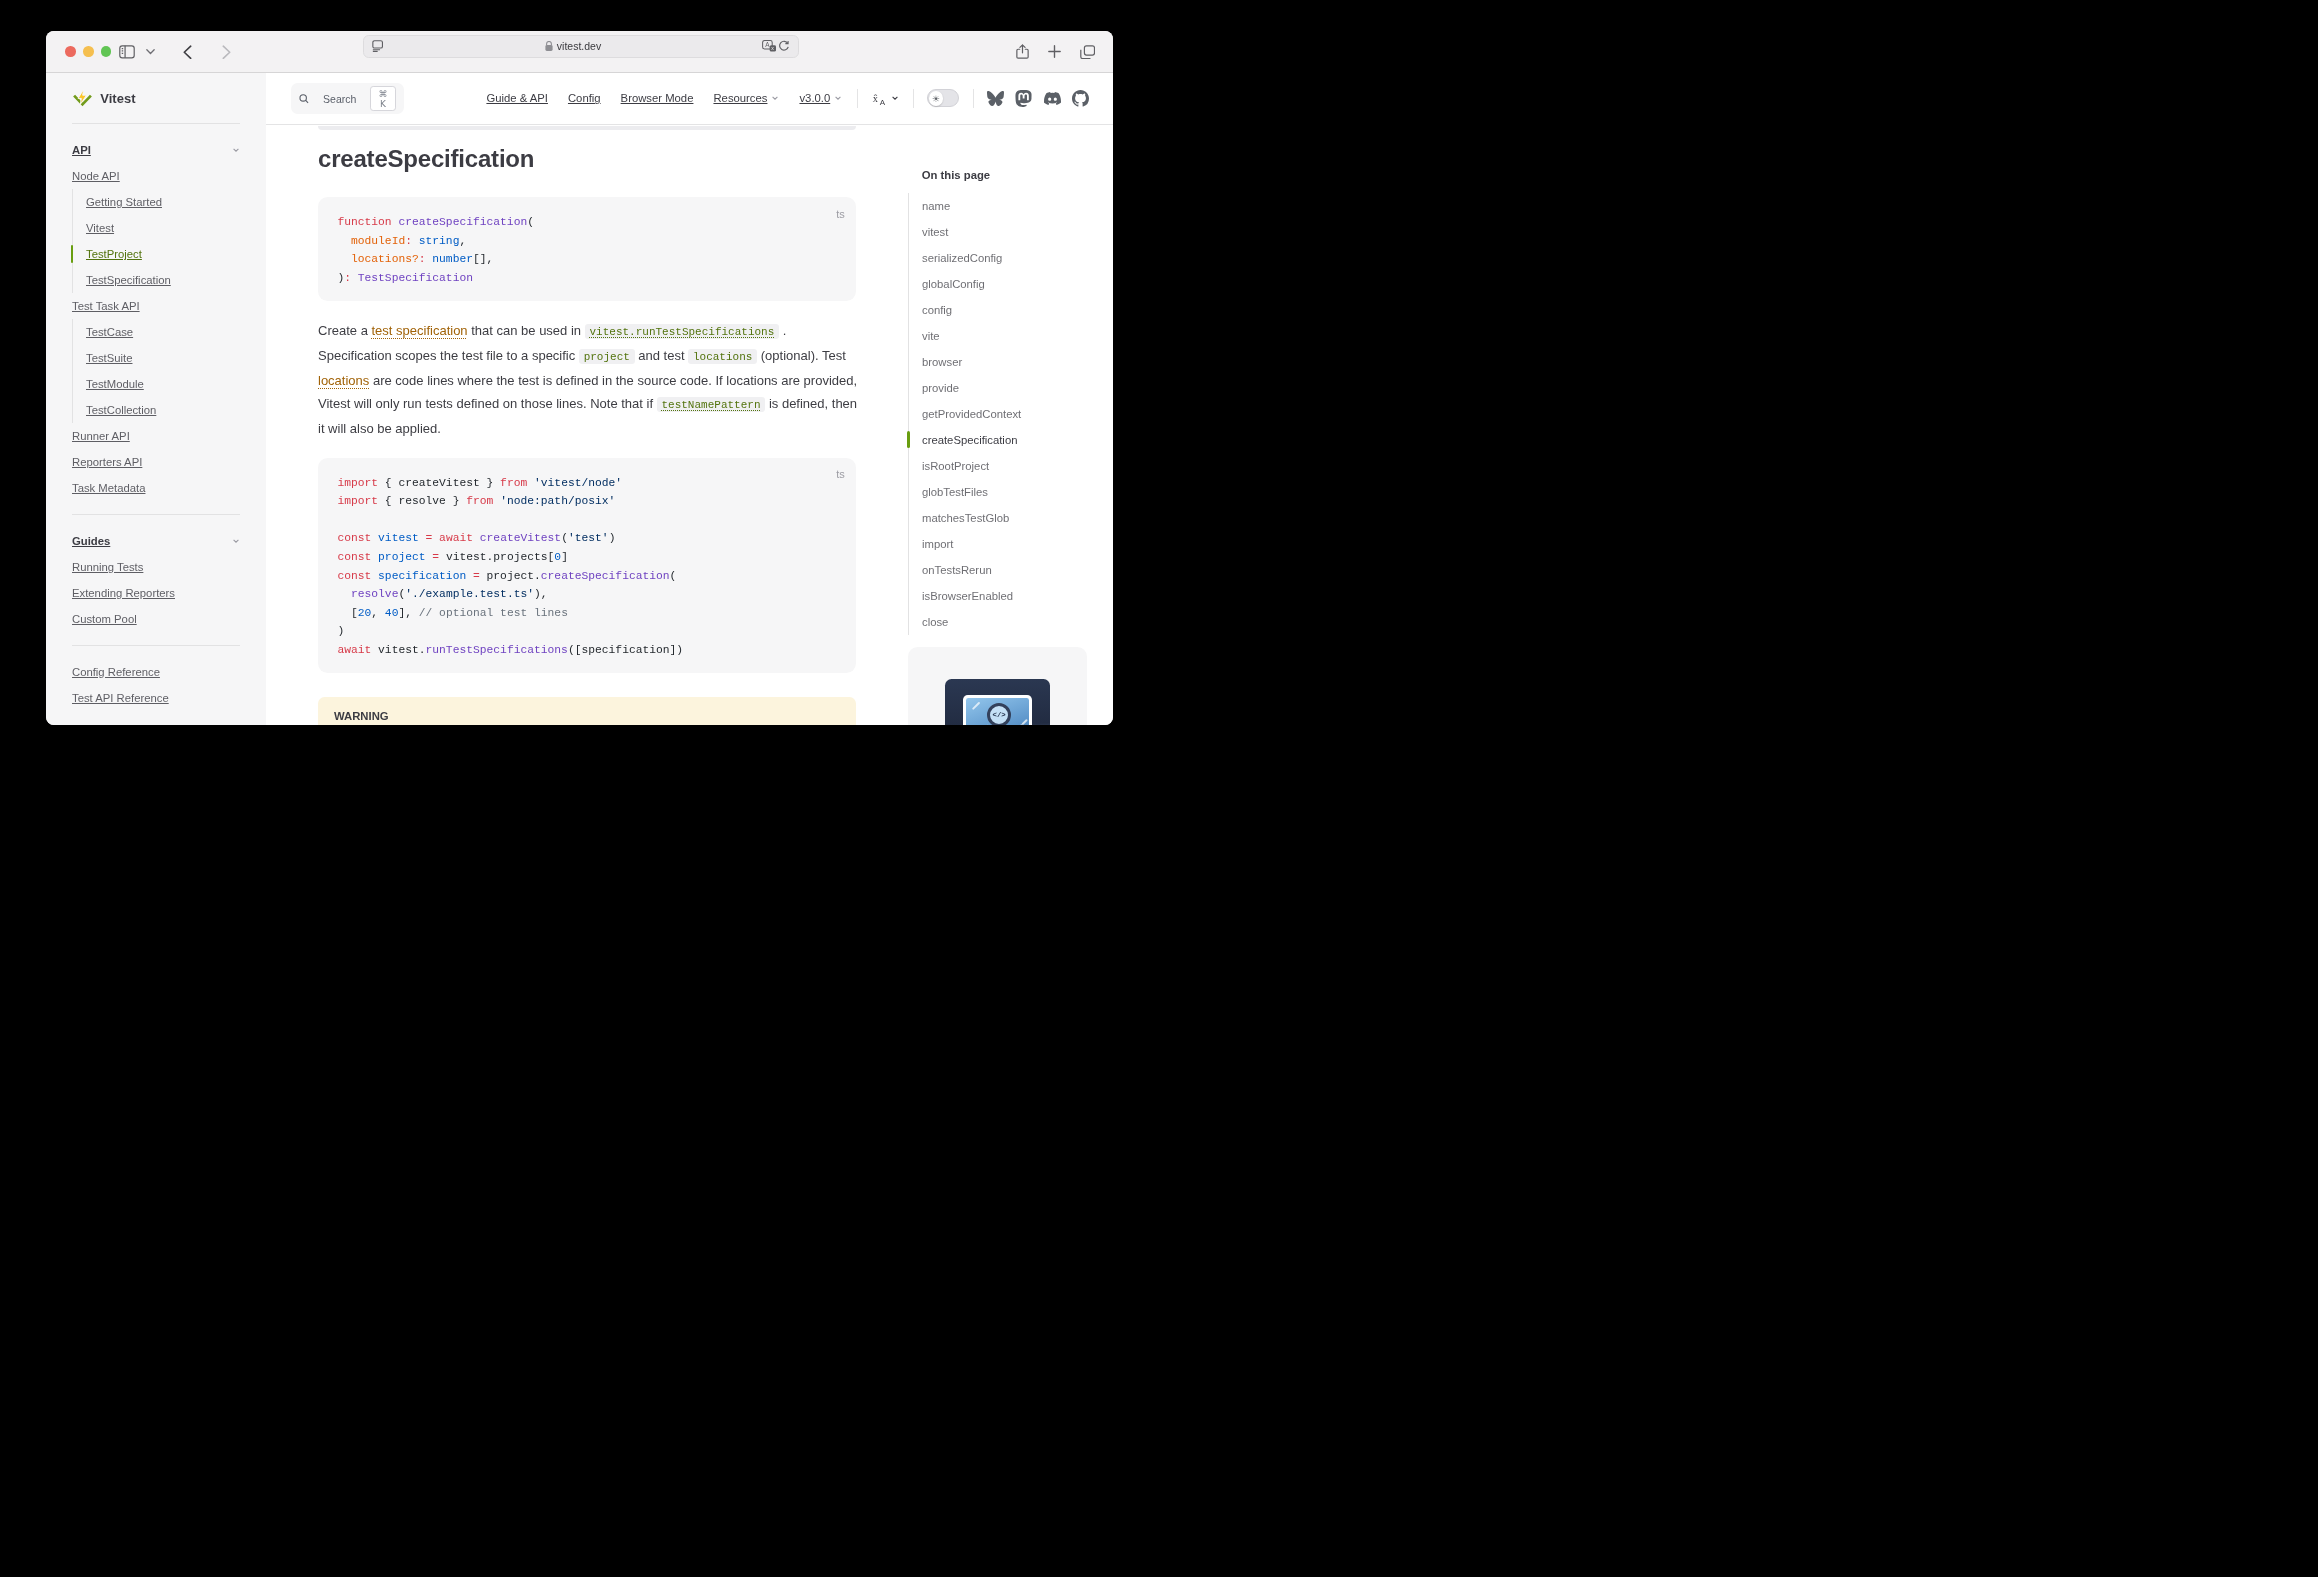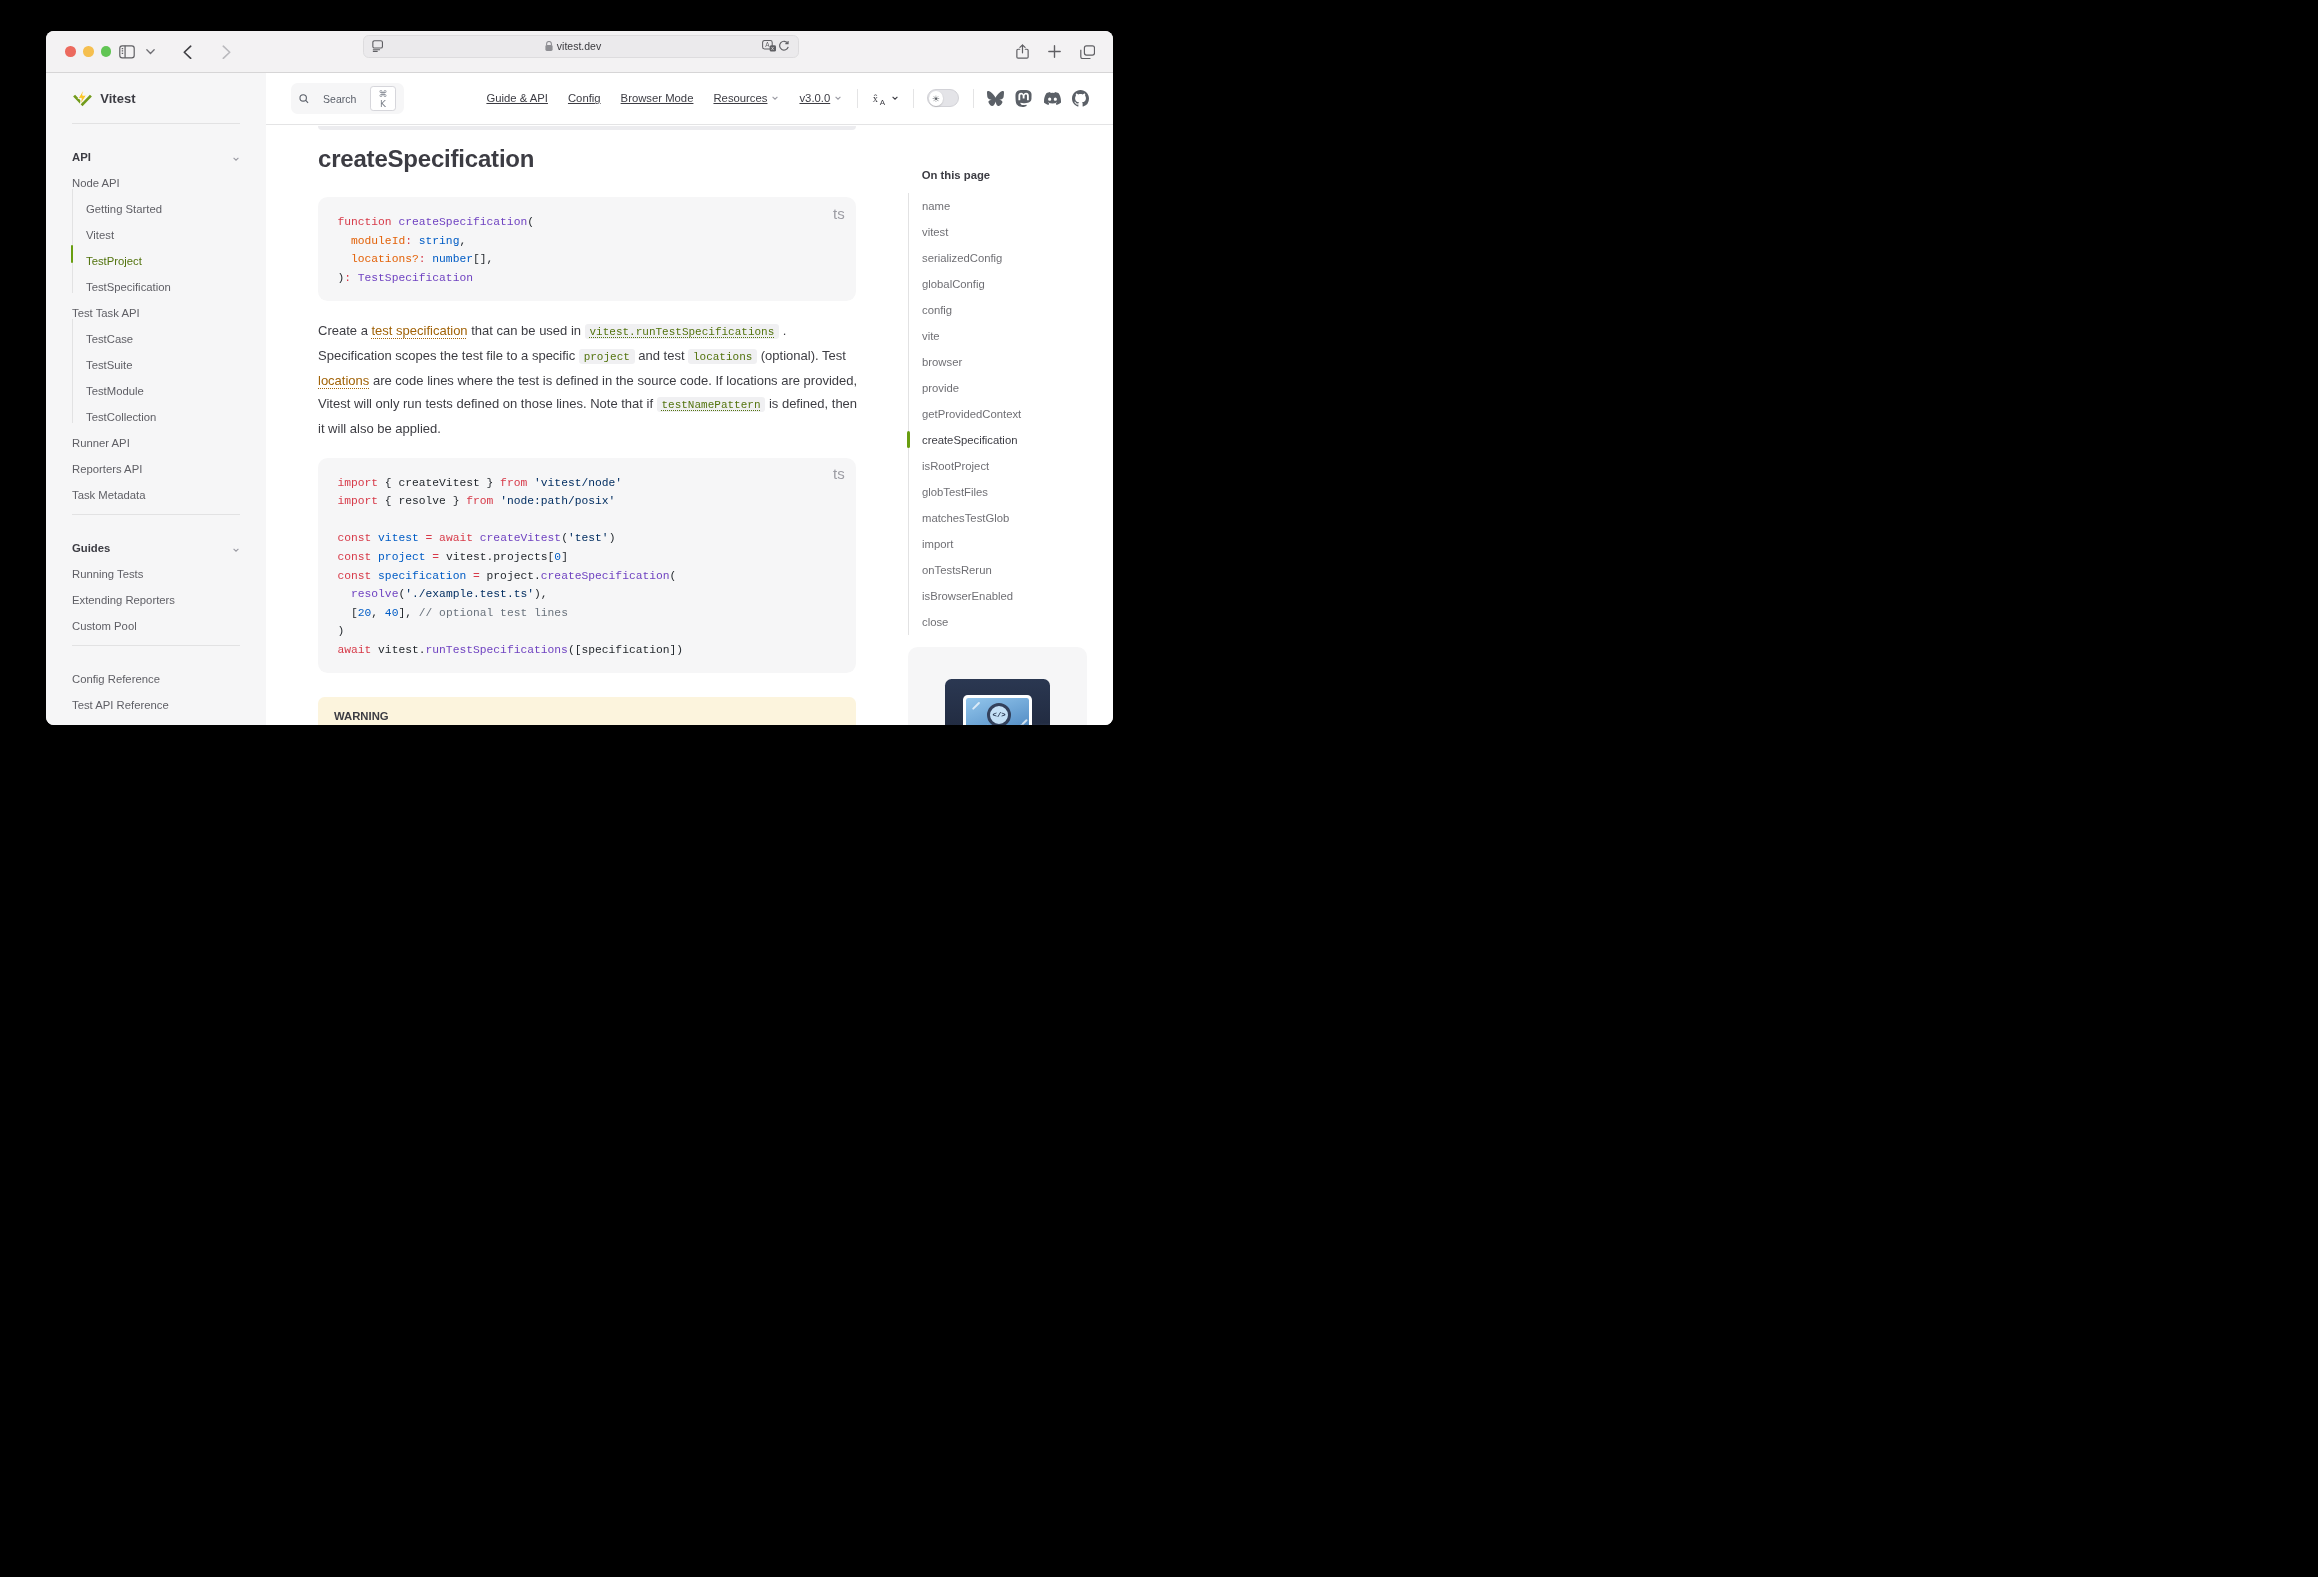--- a/index.html
+++ b/index.html
@@ -16,21 +16,21 @@
   .urlbar { position:absolute; left:317px; top:4px; width:436px; height:22.6px; background:#ebeaec; border:0.8px solid #dddcde; border-radius:5.7px; display:flex; align-items:center; padding:0 6.5px; }
   .url-center { flex:1; display:flex; align-items:center; justify-content:center; gap:4px; color:#3a3a3e; font-size:10.5px; }
   .chrome-right { position:absolute; right:16px; top:0; height:42px; display:flex; align-items:center; gap:13px; }
 
   
   .site { display:flex; height:652px; }
   .sidebar { width:220px; flex:none; background:#f6f6f7; padding:0 26px; }
   .brand { height:51px; display:flex; align-items:center; gap:7.3px; border-bottom:0.8px solid #e2e2e3; }
   .brand-name { font-size:13px; font-weight:700; color:#3c3c43; }
   .side-nav { padding-top:13px; font-size:11.3px; }
-  .side-row { height:26px; display:flex; align-items:flex-end; color:rgba(60,60,67,.82); cursor:pointer; }
+  .side-row { height:26px; display:flex; align-items:center; color:rgba(60,60,67,.82); cursor:pointer;text-decoration:underline; }
   .side-header { justify-content:space-between; font-weight:700; color:#3c3c43; }
   .side-group { border-left:0.8px solid #e2e2e3; }
   .side-group .side-row { padding-left:13px; position:relative; }
   .side-group .side-row.active { color:#52730d; font-weight:500; }
   .side-group .side-row.active::before { content:''; position:absolute; left:-1.6px; top:4px; bottom:4px; width:1.6px; background:#699e10; border-radius:1.6px; }
   .side-divider { height:0.8px; background:#e2e2e3; margin:13px 0; }
   .chev { width:8px; height:8px; color:#9b9ba3; }
 
   .content { flex:1; background:#fff; position:relative; }
   .navbar { height:52px; border-bottom:0.8px solid #e4e4e5; display:flex; align-items:center; padding:0 24px 0 25px; }
@@ -45,21 +45,21 @@
   .knob { position:absolute; left:0.8px; top:0.8px; width:14.5px; height:14.5px; border-radius:50%; background:#fff; box-shadow:0 0.8px 1.6px rgba(0,0,0,.2); display:flex; align-items:center; justify-content:center; font-size:9px; color:#5f6368; font-family:"DejaVu Sans", sans-serif;}
   .socials { display:flex; align-items:center; gap:11.3px; margin-left:13px; }
   .soc { width:17px; height:17px; color:#5b6067; cursor:pointer; }
 
   
   .page { padding-left:52px; }
   .sliver { width:538px; height:4px; margin-top:0.8px; border-radius:0 0 6.5px 6.5px; background:#ececef; }
   h1.doc-h1 { margin-top:14.5px; font-size:24px; line-height:29px; font-weight:700; letter-spacing:-0.2px; color:#3c3c43; }
   .codeblock { position:relative; width:538px; background:#f6f6f7; border-radius:9.7px; padding:16px 19.4px 13px;
     font-family:"Liberation Mono","DejaVu Sans Mono",monospace; font-size:11.3px; line-height:18.6px; color:#24292e; }
-  .codeblock .lang { position:absolute; top:7.3px; right:11.3px; font-family:"Liberation Sans",sans-serif; font-size:15px; color:#9c9ca3; }
+  .codeblock .lang { position:absolute; top:7.3px; right:11.3px; font-family:"Liberation Sans",sans-serif; font-size:11px; color:#9c9ca3; }
   .cb1 { margin-top:24px; }
   .cb2 { margin-top:18px; }
   .tk-k{color:#d73a49}.tk-f{color:#6f42c1}.tk-v{color:#005cc5}.tk-s{color:#032f62}.tk-o{color:#e36209}.tk-c{color:#6a737d}.tk-p{color:#24292e}
   .codeline { white-space:pre; min-height:18.6px; }
   p.body { margin-top:18px; width:544px; font-size:13px; line-height:23px; color:#3d3d43; }
   .glink { color:#a16207; text-decoration:underline dotted; text-underline-offset:3.2px; text-decoration-thickness:0.8px; cursor:pointer; }
   .icode { font-family:"Liberation Mono","DejaVu Sans Mono",monospace; font-size:11px; background:#f0f0f2; color:#52730d; border-radius:3.2px; padding:1.6px 4.8px; }
   .icode.linked { text-decoration:underline dotted; text-underline-offset:2.4px; cursor:pointer; }
   .warning { margin-top:24px; width:538px; background:#fcf4dd; border-radius:6.5px; padding:13px 16px; }
   .warn-title { font-size:11.3px; font-weight:700; color:#3c3c43; }

